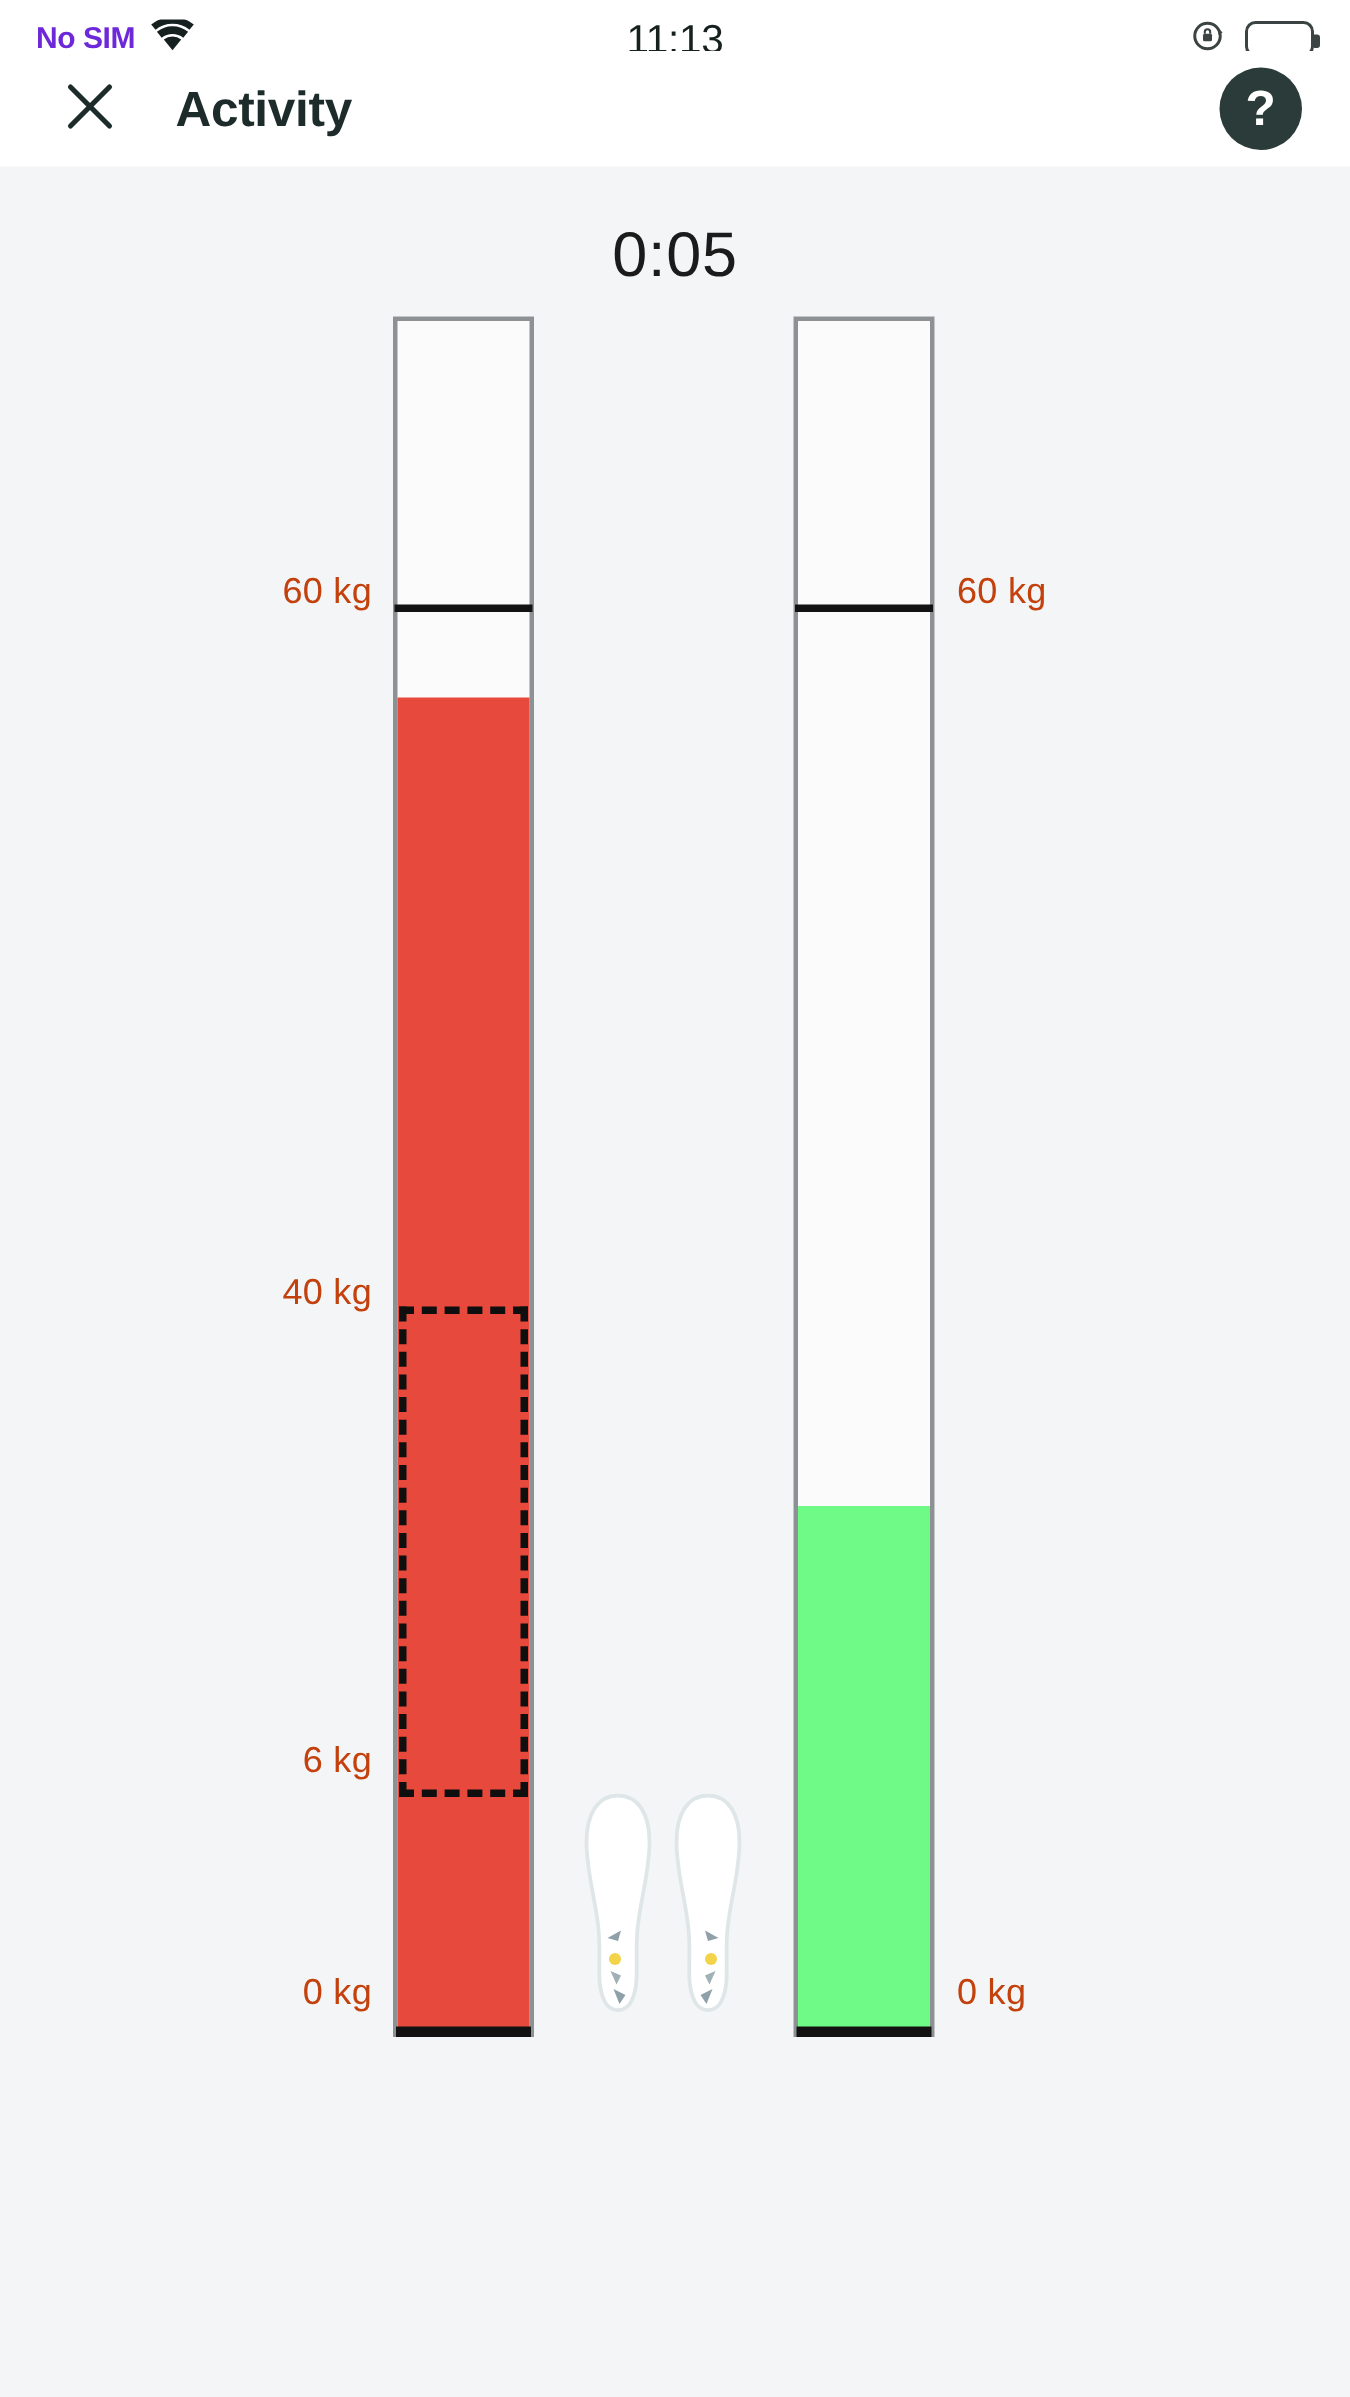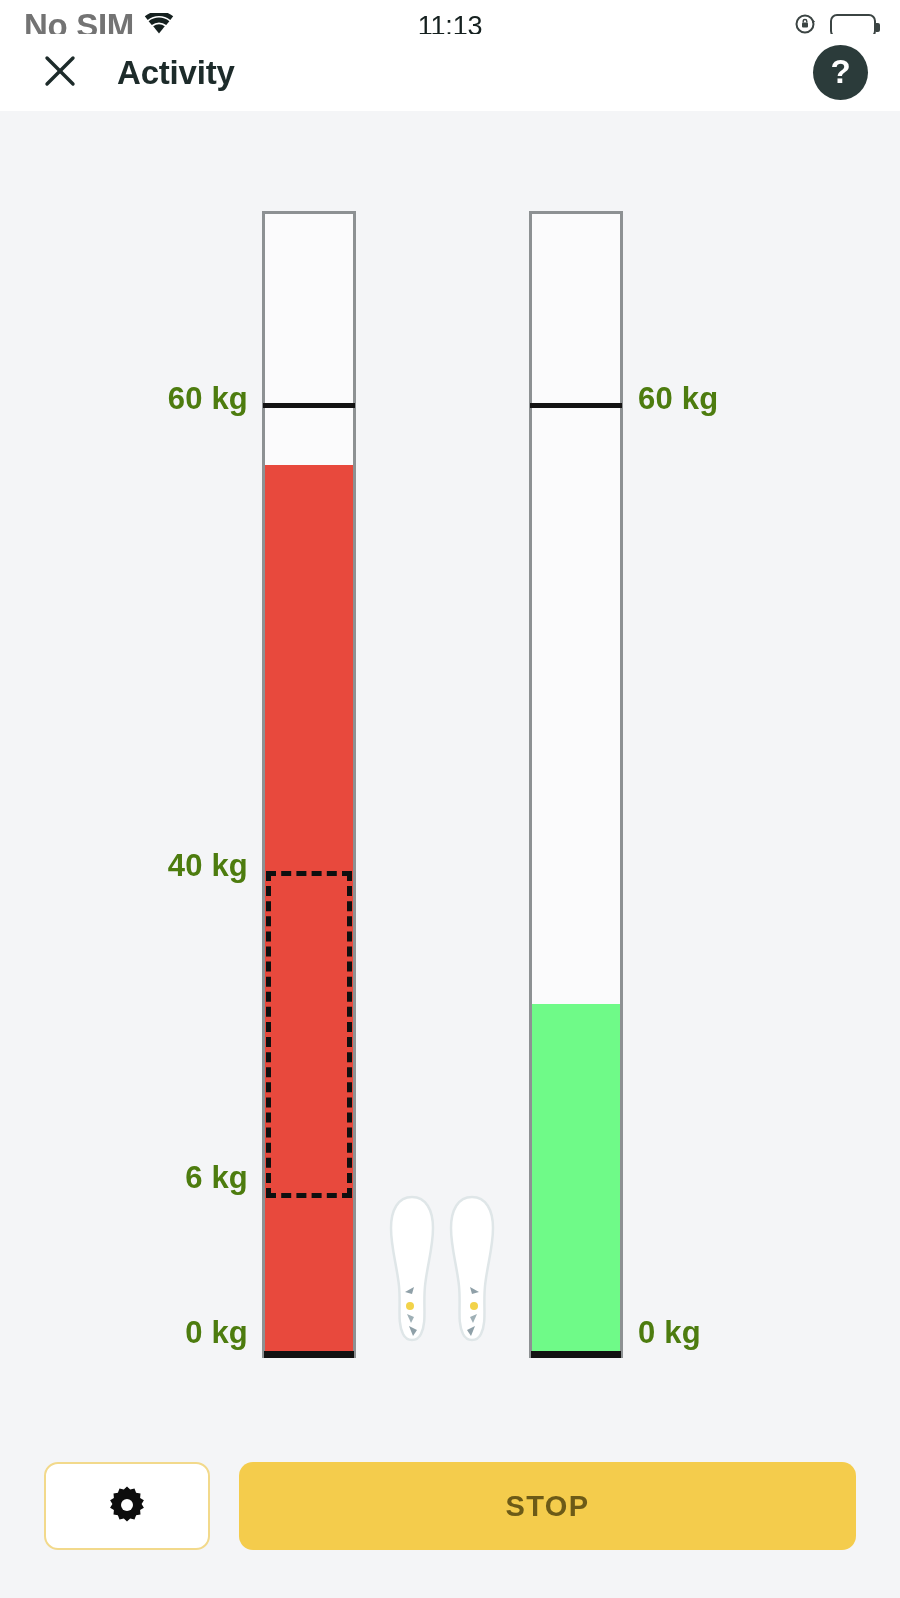--- a/index.html
+++ b/index.html
@@ -30,23 +30,23 @@
     align-items: center;
     padding: 0 24px;
   }
   .status-left {
     display: flex;
     align-items: center;
     gap: 10px;
     flex: 1 1 0;
   }
   .status-carrier {
-    font-size: 33px;
+    font-size: 20px;
     font-weight: 600;
-    color: #737373;
+    color: #6d28d9;
     letter-spacing: -0.3px;
   }
   .wifi-icon { display: block; }
   .status-center {
     flex: 0 0 auto;
     font-size: 27px;
     font-weight: 400;
     color: #15201f;
     letter-spacing: -0.2px;
   }
@@ -188,23 +188,23 @@
     position: absolute;
     left: 1px;
     width: calc(100% - 2px);
     border: 5px dashed #0f0f0f;
     background: transparent;
   }
 
   
   .axis-label {
     position: absolute;
-    font-size: 31px;
-    font-weight: 700;
-    color: #4d7c0f;
+    font-size: 24px;
+    font-weight: 400;
+    color: #c2410c;
     white-space: nowrap;
     letter-spacing: 0.2px;
   }
   .axis-left  { text-align: right; right: 652px; }
   .axis-right { text-align: left;  left: 638px; }
 
   
   .insoles {
     position: absolute;
     left: 385px;
@@ -298,20 +298,21 @@
         </svg>
       </span>
     </button>
     <div class="nav-title">Activity</div>
     <div class="nav-spacer"></div>
     <button class="help-btn">?</button>
   </div>
 
   <div class="main">
 
+    <div class="timer">0:05</div>
 
     <div class="gauge gauge-left">
       <div class="fill fill-red" style="height:78.0%;"></div>
       <div class="marker-line" style="top:16.6%;"></div>
       <div class="target-band" style="top:57.6%; height:28.6%;"></div>
       <div class="baseline"></div>
     </div>
 
     <div class="gauge gauge-right">
       <div class="fill fill-green" style="height:30.8%;"></div>
@@ -342,25 +343,14 @@
           <path d="M27 3 C13 3 6 16 6 34 C6 54 12 72 14 92 C16 112 12 128 18 140 C22 148 32 148 36 140 C42 128 38 112 40 92 C42 72 48 54 48 34 C48 16 41 3 27 3 Z" fill="#ffffff" stroke="#dfe6e8" stroke-width="2.5"></path>
           <path d="M34 98 l-9 -5 2 7 z" fill="#8fa0a8"></path>
           <circle cx="29" cy="112" r="4" fill="#f2d34a"></circle>
           <path d="M32 120 l-7 3 3 6 z" fill="#9fb0b6"></path>
           <path d="M30 132 l-8 4 4 6 z" fill="#8fa0a8"></path>
         </svg>
       </span>
     </div>
   </div>
 
-  <div class="bottom-bar">
-    <button class="settings-btn">
-      <span>
-        <svg width="42" height="42" viewBox="0 0 42 42">
-          <path d="M21 2.5 l3.2 3.1 4.3 -1.1 1.6 4.2 4.4 0.8 -0.4 4.4 3.8 2.3 -2.3 3.8 2.3 3.8 -3.8 2.3 0.4 4.4 -4.4 0.8 -1.6 4.2 -4.3 -1.1 -3.2 3.1 -3.2 -3.1 -4.3 1.1 -1.6 -4.2 -4.4 -0.8 0.4 -4.4 -3.8 -2.3 2.3 -3.8 -2.3 -3.8 3.8 -2.3 -0.4 -4.4 4.4 -0.8 1.6 -4.2 4.3 1.1 z" fill="#0d0d0d"></path>
-          <circle cx="21" cy="21" r="6" fill="#ffffff"></circle>
-        </svg>
-      </span>
-    </button>
-    <button class="stop-btn">STOP</button>
-  </div>
 
 </div>
 
 </body></html>

